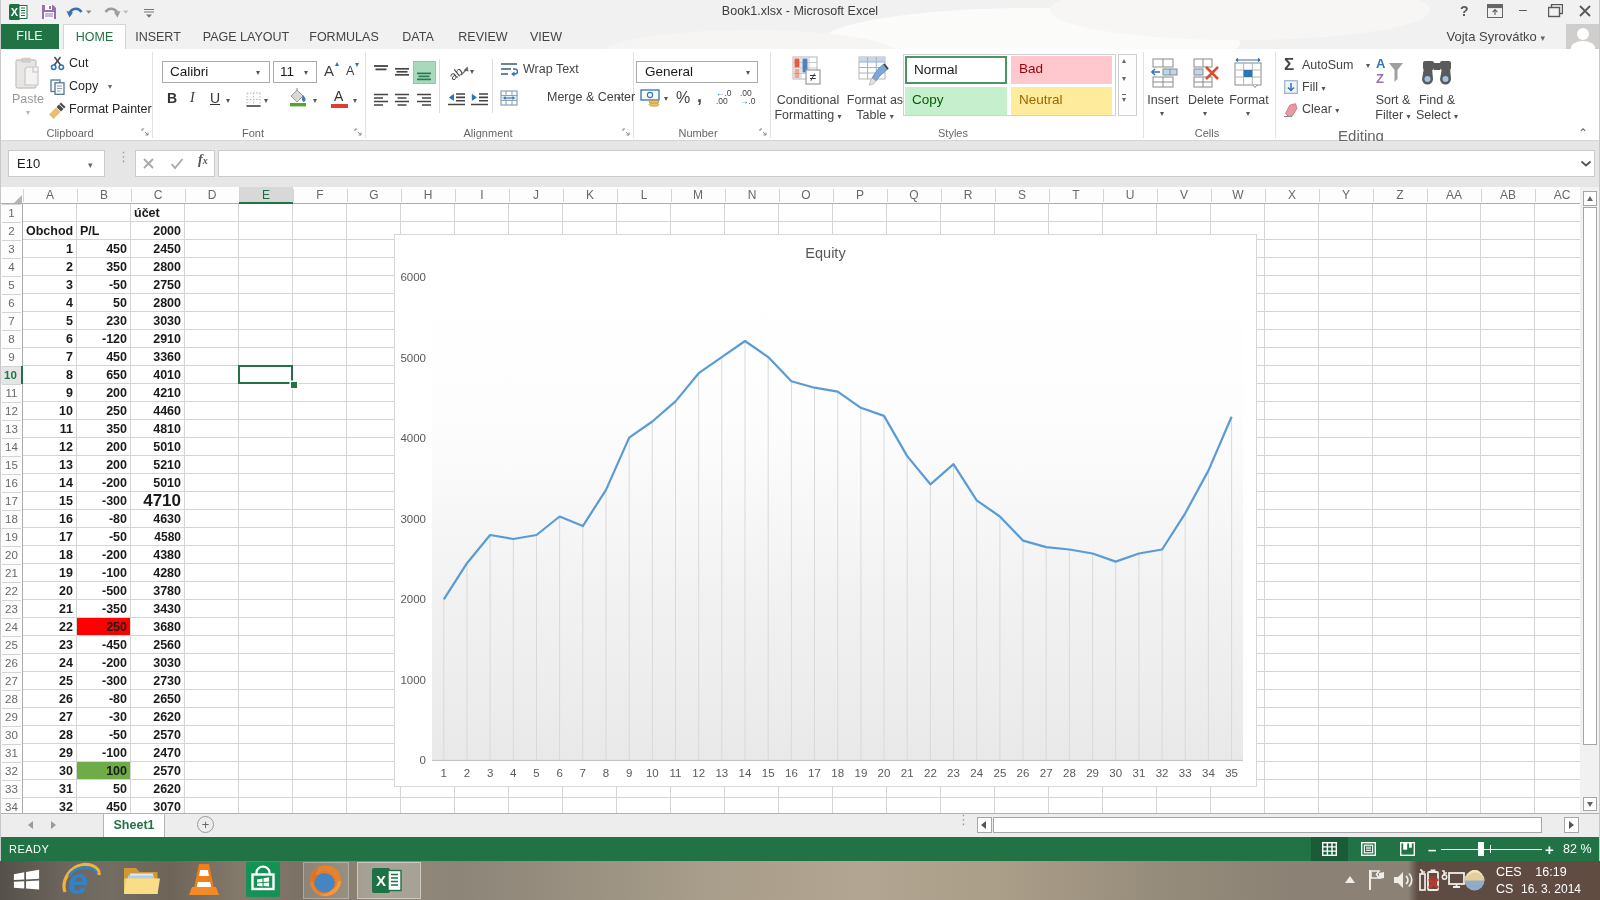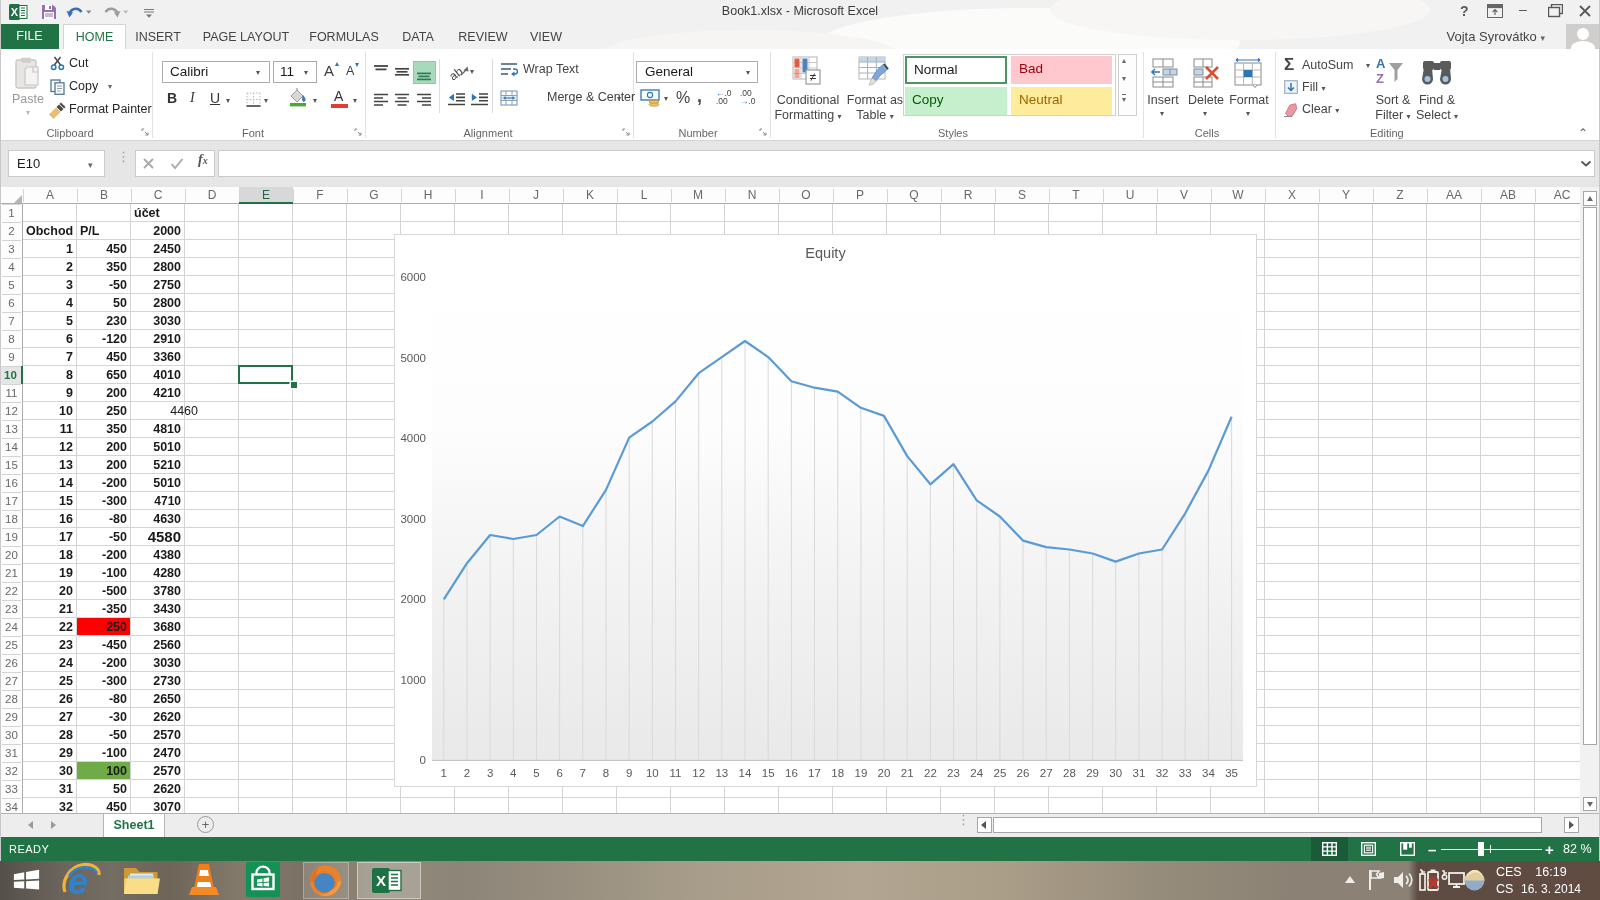--- a/index.html
+++ b/index.html
@@ -74,21 +74,21 @@
 <div class="ab" style="left:633px;top:52px;width:1px;height:86px;background:#e2e2e2;"></div>
 <div class="ab" style="left:770px;top:52px;width:1px;height:86px;background:#e2e2e2;"></div>
 <div class="ab" style="left:1143px;top:52px;width:1px;height:86px;background:#e2e2e2;"></div>
 <div class="ab" style="left:1275px;top:52px;width:1px;height:86px;background:#e2e2e2;"></div>
 <div class="ab" style="left:10px;top:127px;width:120px;text-align:center;font-size:11px;color:#666;">Clipboard</div>
 <div class="ab" style="left:193px;top:127px;width:120px;text-align:center;font-size:11px;color:#666;">Font</div>
 <div class="ab" style="left:428px;top:127px;width:120px;text-align:center;font-size:11px;color:#666;">Alignment</div>
 <div class="ab" style="left:638px;top:127px;width:120px;text-align:center;font-size:11px;color:#666;">Number</div>
 <div class="ab" style="left:893px;top:127px;width:120px;text-align:center;font-size:11px;color:#666;">Styles</div>
 <div class="ab" style="left:1147px;top:127px;width:120px;text-align:center;font-size:11px;color:#666;">Cells</div>
-<div class="ab" style="left:1370px;top:127px;width:120px;text-align:left;font-size:11px;color:#666;">Editing</div>
+<div class="ab" style="left:1301px;top:127px;width:120px;text-align:center;font-size:15px;color:#666;">Editing</div>
 <svg class="ab" style="left:141px;top:128px;" width="9" height="9" viewBox="0 0 9 9">
 <path d="M1 3 V1 H3 M4 4 L7 7 M7 4.5 V7 H4.5" stroke="#888" stroke-width="1" fill="none"></path>
   </svg>
 <svg class="ab" style="left:354px;top:128px;" width="9" height="9" viewBox="0 0 9 9">
 <path d="M1 3 V1 H3 M4 4 L7 7 M7 4.5 V7 H4.5" stroke="#888" stroke-width="1" fill="none"></path>
   </svg>
 <svg class="ab" style="left:622px;top:128px;" width="9" height="9" viewBox="0 0 9 9">
 <path d="M1 3 V1 H3 M4 4 L7 7 M7 4.5 V7 H4.5" stroke="#888" stroke-width="1" fill="none"></path>
   </svg>
 <svg class="ab" style="left:759px;top:128px;" width="9" height="9" viewBox="0 0 9 9">
@@ -482,42 +482,42 @@
 <div class="ab" style="left:77px;top:161px;width:50px;text-align:right;font-size:12.5px;font-weight:bold;color:#1a1a1a;line-height:18px;">450</div>
 <div class="ab" style="left:131px;top:161px;width:50px;text-align:right;font-size:12.5px;font-weight:bold;color:#1a1a1a;line-height:18px;">3360</div>
 <div class="ab" style="left:23px;top:179px;width:50px;text-align:right;font-size:12.5px;font-weight:bold;color:#1a1a1a;line-height:18px;">8</div>
 <div class="ab" style="left:77px;top:179px;width:50px;text-align:right;font-size:12.5px;font-weight:bold;color:#1a1a1a;line-height:18px;">650</div>
 <div class="ab" style="left:131px;top:179px;width:50px;text-align:right;font-size:12.5px;font-weight:bold;color:#1a1a1a;line-height:18px;">4010</div>
 <div class="ab" style="left:23px;top:197px;width:50px;text-align:right;font-size:12.5px;font-weight:bold;color:#1a1a1a;line-height:18px;">9</div>
 <div class="ab" style="left:77px;top:197px;width:50px;text-align:right;font-size:12.5px;font-weight:bold;color:#1a1a1a;line-height:18px;">200</div>
 <div class="ab" style="left:131px;top:197px;width:50px;text-align:right;font-size:12.5px;font-weight:bold;color:#1a1a1a;line-height:18px;">4210</div>
 <div class="ab" style="left:23px;top:215px;width:50px;text-align:right;font-size:12.5px;font-weight:bold;color:#1a1a1a;line-height:18px;">10</div>
 <div class="ab" style="left:77px;top:215px;width:50px;text-align:right;font-size:12.5px;font-weight:bold;color:#1a1a1a;line-height:18px;">250</div>
-<div class="ab" style="left:148px;top:215px;width:50px;text-align:right;font-size:12.5px;font-weight:normal;color:#1a1a1a;line-height:18px;">4460</div>
+<div class="ab" style="left:131px;top:215px;width:50px;text-align:right;font-size:12.5px;font-weight:bold;color:#1a1a1a;line-height:18px;">4460</div>
 <div class="ab" style="left:23px;top:233px;width:50px;text-align:right;font-size:12.5px;font-weight:bold;color:#1a1a1a;line-height:18px;">11</div>
 <div class="ab" style="left:77px;top:233px;width:50px;text-align:right;font-size:12.5px;font-weight:bold;color:#1a1a1a;line-height:18px;">350</div>
 <div class="ab" style="left:131px;top:233px;width:50px;text-align:right;font-size:12.5px;font-weight:bold;color:#1a1a1a;line-height:18px;">4810</div>
 <div class="ab" style="left:23px;top:251px;width:50px;text-align:right;font-size:12.5px;font-weight:bold;color:#1a1a1a;line-height:18px;">12</div>
 <div class="ab" style="left:77px;top:251px;width:50px;text-align:right;font-size:12.5px;font-weight:bold;color:#1a1a1a;line-height:18px;">200</div>
 <div class="ab" style="left:131px;top:251px;width:50px;text-align:right;font-size:12.5px;font-weight:bold;color:#1a1a1a;line-height:18px;">5010</div>
 <div class="ab" style="left:23px;top:269px;width:50px;text-align:right;font-size:12.5px;font-weight:bold;color:#1a1a1a;line-height:18px;">13</div>
 <div class="ab" style="left:77px;top:269px;width:50px;text-align:right;font-size:12.5px;font-weight:bold;color:#1a1a1a;line-height:18px;">200</div>
 <div class="ab" style="left:131px;top:269px;width:50px;text-align:right;font-size:12.5px;font-weight:bold;color:#1a1a1a;line-height:18px;">5210</div>
 <div class="ab" style="left:23px;top:287px;width:50px;text-align:right;font-size:12.5px;font-weight:bold;color:#1a1a1a;line-height:18px;">14</div>
 <div class="ab" style="left:77px;top:287px;width:50px;text-align:right;font-size:12.5px;font-weight:bold;color:#1a1a1a;line-height:18px;">-200</div>
 <div class="ab" style="left:131px;top:287px;width:50px;text-align:right;font-size:12.5px;font-weight:bold;color:#1a1a1a;line-height:18px;">5010</div>
 <div class="ab" style="left:23px;top:305px;width:50px;text-align:right;font-size:12.5px;font-weight:bold;color:#1a1a1a;line-height:18px;">15</div>
 <div class="ab" style="left:77px;top:305px;width:50px;text-align:right;font-size:12.5px;font-weight:bold;color:#1a1a1a;line-height:18px;">-300</div>
-<div class="ab" style="left:131px;top:305px;width:50px;text-align:right;font-size:12px;font-weight:bold;color:#1a1a1a;line-height:18px;">4710</div>
+<div class="ab" style="left:131px;top:305px;width:50px;text-align:right;font-size:17px;font-weight:bold;color:#1a1a1a;line-height:18px;">4710</div>
 <div class="ab" style="left:23px;top:323px;width:50px;text-align:right;font-size:12.5px;font-weight:bold;color:#1a1a1a;line-height:18px;">16</div>
 <div class="ab" style="left:77px;top:323px;width:50px;text-align:right;font-size:12.5px;font-weight:bold;color:#1a1a1a;line-height:18px;">-80</div>
 <div class="ab" style="left:131px;top:323px;width:50px;text-align:right;font-size:12.5px;font-weight:bold;color:#1a1a1a;line-height:18px;">4630</div>
 <div class="ab" style="left:23px;top:341px;width:50px;text-align:right;font-size:12.5px;font-weight:bold;color:#1a1a1a;line-height:18px;">17</div>
 <div class="ab" style="left:77px;top:341px;width:50px;text-align:right;font-size:12.5px;font-weight:bold;color:#1a1a1a;line-height:18px;">-50</div>
-<div class="ab" style="left:131px;top:341px;width:50px;text-align:right;font-size:15px;font-weight:bold;color:#1a1a1a;line-height:18px;">4580</div>
+<div class="ab" style="left:131px;top:341px;width:50px;text-align:right;font-size:12px;font-weight:bold;color:#1a1a1a;line-height:18px;">4580</div>
 <div class="ab" style="left:23px;top:359px;width:50px;text-align:right;font-size:12.5px;font-weight:bold;color:#1a1a1a;line-height:18px;">18</div>
 <div class="ab" style="left:77px;top:359px;width:50px;text-align:right;font-size:12.5px;font-weight:bold;color:#1a1a1a;line-height:18px;">-200</div>
 <div class="ab" style="left:131px;top:359px;width:50px;text-align:right;font-size:12.5px;font-weight:bold;color:#1a1a1a;line-height:18px;">4380</div>
 <div class="ab" style="left:23px;top:377px;width:50px;text-align:right;font-size:12.5px;font-weight:bold;color:#1a1a1a;line-height:18px;">19</div>
 <div class="ab" style="left:77px;top:377px;width:50px;text-align:right;font-size:12.5px;font-weight:bold;color:#1a1a1a;line-height:18px;">-100</div>
 <div class="ab" style="left:131px;top:377px;width:50px;text-align:right;font-size:12.5px;font-weight:bold;color:#1a1a1a;line-height:18px;">4280</div>
 <div class="ab" style="left:23px;top:395px;width:50px;text-align:right;font-size:12.5px;font-weight:bold;color:#1a1a1a;line-height:18px;">20</div>
 <div class="ab" style="left:77px;top:395px;width:50px;text-align:right;font-size:12.5px;font-weight:bold;color:#1a1a1a;line-height:18px;">-500</div>
 <div class="ab" style="left:131px;top:395px;width:50px;text-align:right;font-size:12.5px;font-weight:bold;color:#1a1a1a;line-height:18px;">3780</div>
 <div class="ab" style="left:23px;top:413px;width:50px;text-align:right;font-size:12.5px;font-weight:bold;color:#1a1a1a;line-height:18px;">21</div>

